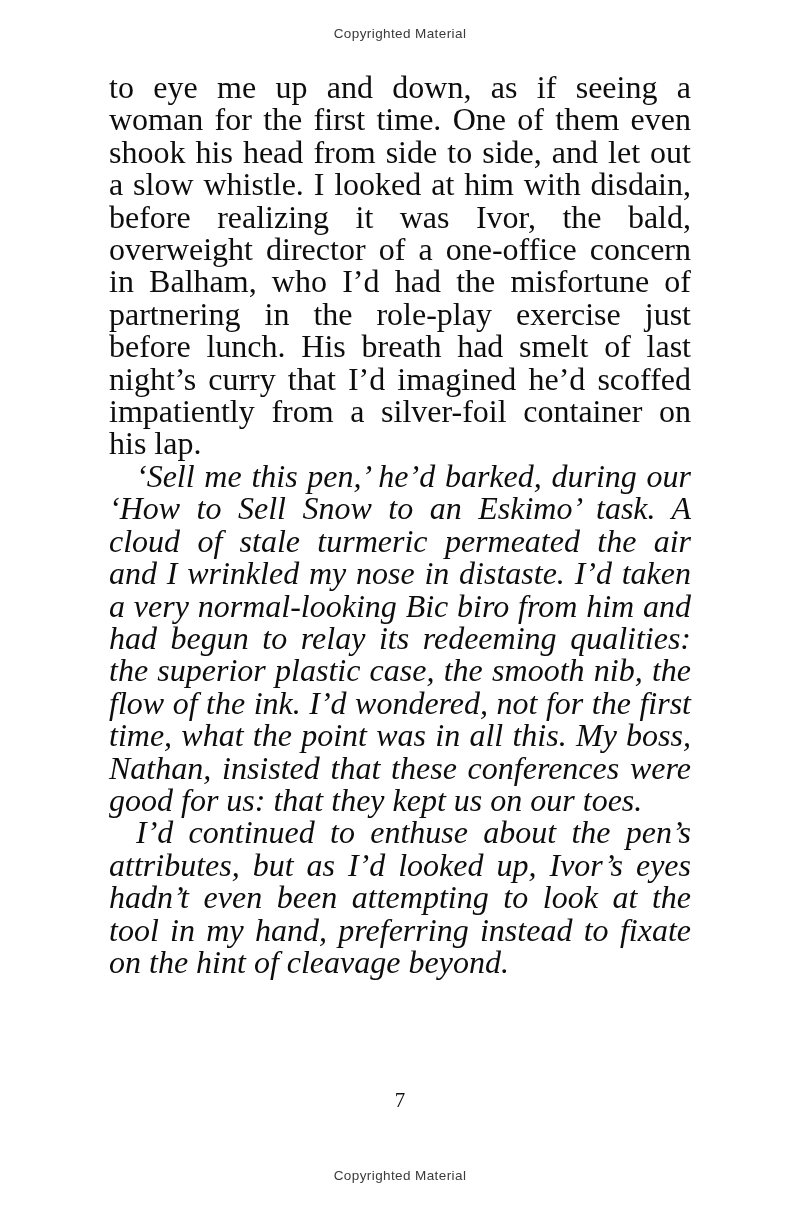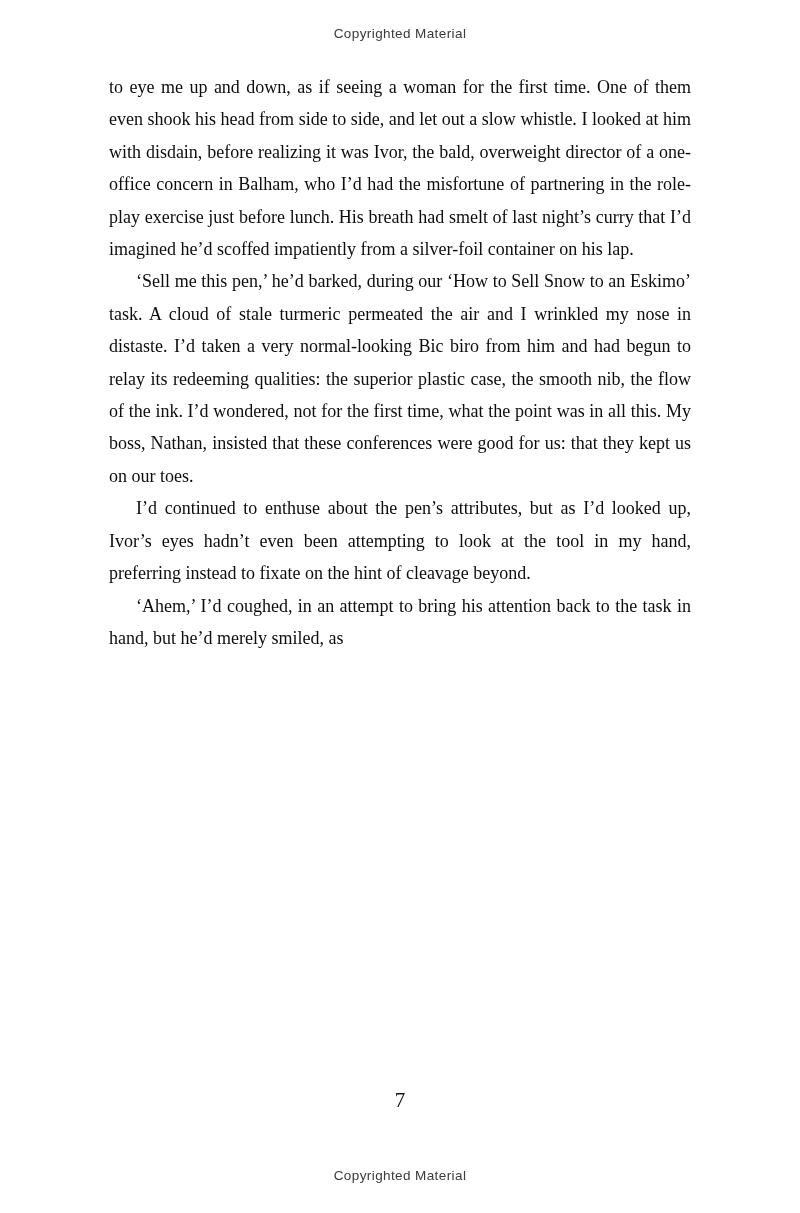--- a/index.html
+++ b/index.html
@@ -34,31 +34,32 @@
     font-family: "Liberation Serif", serif;
     font-size: 19px;
     letter-spacing: 2.6px;
     color: #111111;
     align-self: flex-start;
     margin-left: 103px;
   }
   .body-text {
     width: 582px;
     margin-top: 30px;
-    font-size: 18px;
+    font-size: 32px;
     line-height: 32.4px;
     text-align: justify;
     text-justify: inter-word;
     color: #0d0d0d;
   }
   .body-text p {
     margin: 0;
   }
   .body-text p.indent {
     text-indent: 27px;
+    font-style: italic;
   }
   .body-text p.last-line-left:last-child {
     text-align-last: left;
   }
   .folio {
     position: absolute;
     top: 1088px;
     left: 0;
     right: 0;
     text-align: center;
@@ -82,20 +83,19 @@
 
 <div class="page">
 
   <div class="copyright-top">Copyrighted Material</div>
 
 
   <div class="body-text">
     <p>to eye me up and down, as if seeing a woman for the first time. One of them even shook his head from side to side, and let out a slow whistle. I looked at him with disdain, before realizing it was Ivor, the bald, overweight director of a one-office concern in Balham, who I’d had the misfortune of partnering in the role-play exercise just before lunch. His breath had smelt of last night’s curry that I’d imagined he’d scoffed impatiently from a silver-foil container on his lap.</p>
     <p class="indent">‘Sell me this pen,’ he’d barked, during our ‘How to Sell Snow to an Eskimo’ task. A cloud of stale turmeric permeated the air and I wrinkled my nose in distaste. I’d taken a very normal-looking Bic biro from him and had begun to relay its redeeming qualities: the superior plastic case, the smooth nib, the flow of the ink. I’d wondered, not for the first time, what the point was in all this. My boss, Nathan, insisted that these conferences were good for us: that they kept us on our toes.</p>
     <p class="indent">I’d continued to enthuse about the pen’s attributes, but as I’d looked up, Ivor’s eyes hadn’t even been attempting to look at the tool in my hand, preferring instead to fixate on the hint of cleavage beyond.</p>
-    <p class="indent last-line-left">‘Ahem,’ I’d coughed, in an attempt to bring his attention back to the task in hand, but he’d merely smiled, as</p>
   </div>
 
   <div class="folio">7</div>
 
   <div class="copyright-bottom">Copyrighted Material</div>
 
 </div>
 
 </body></html>

